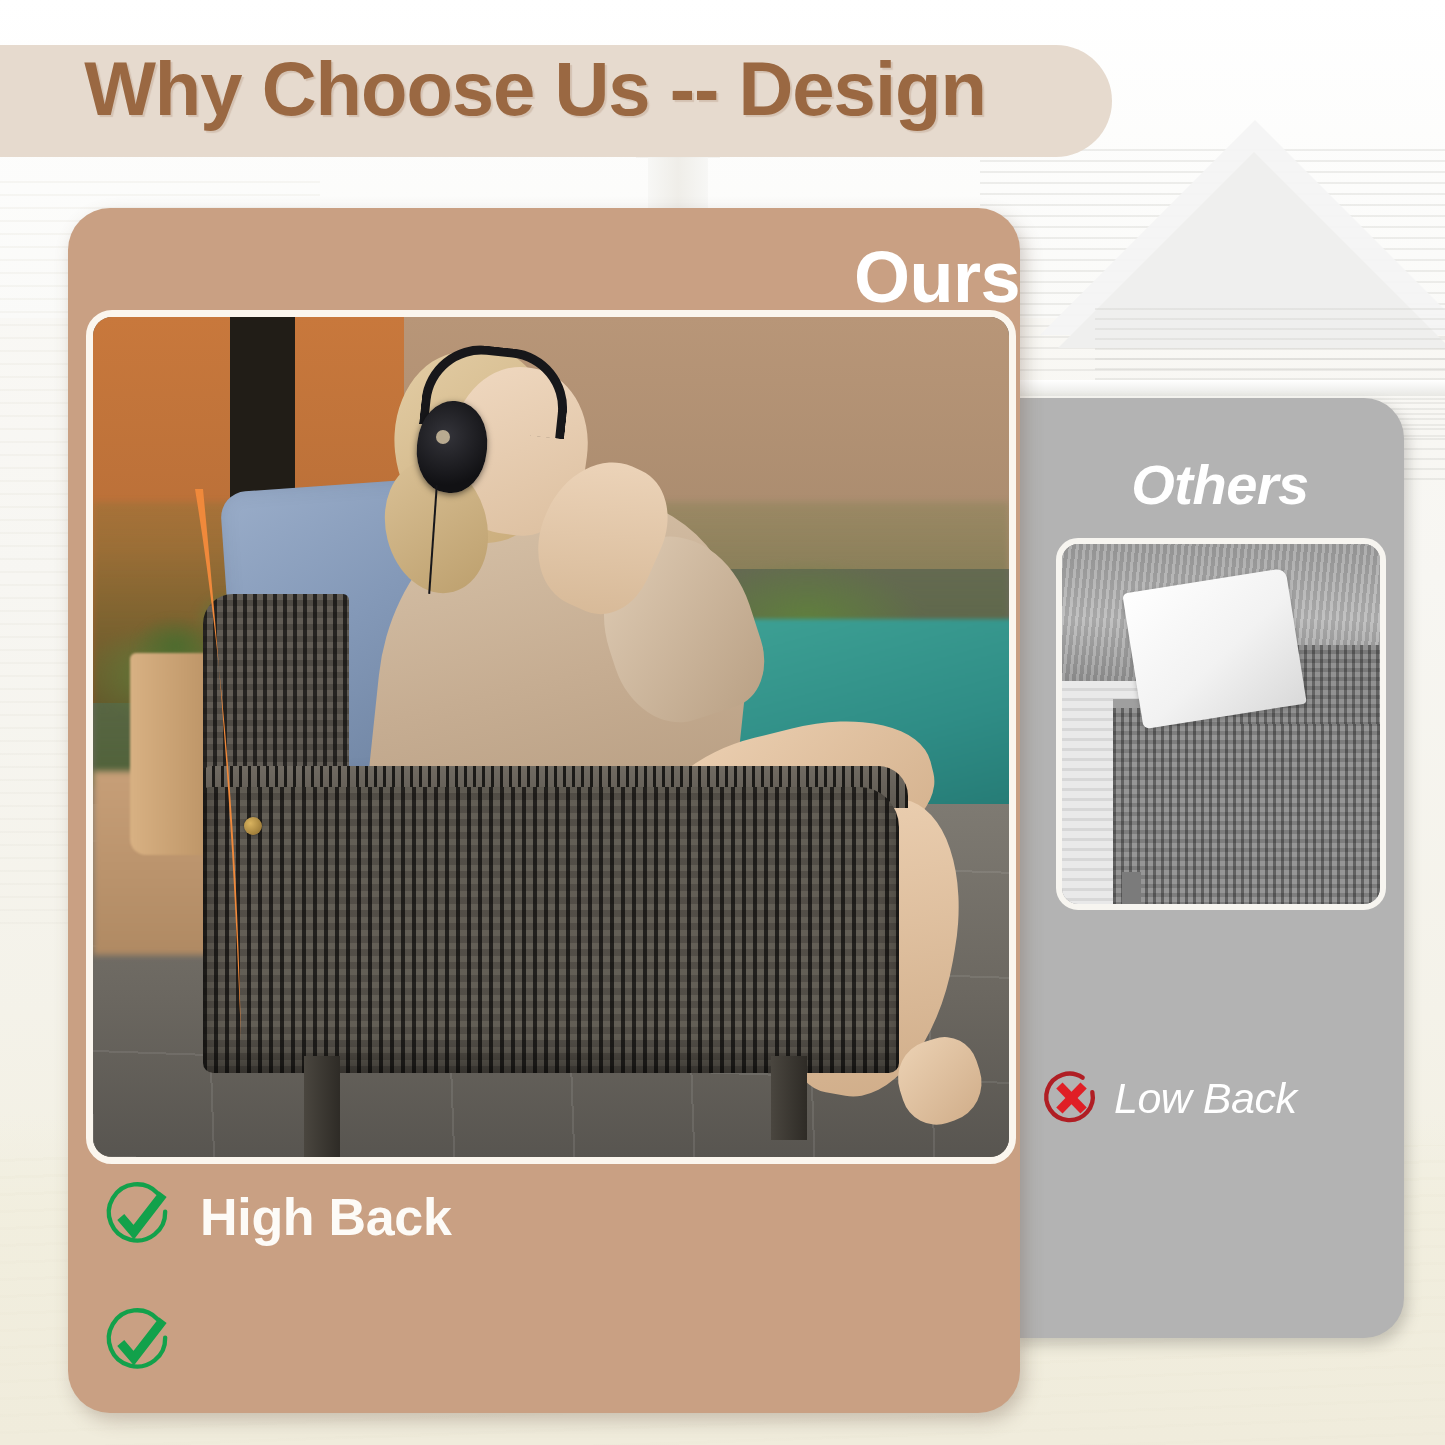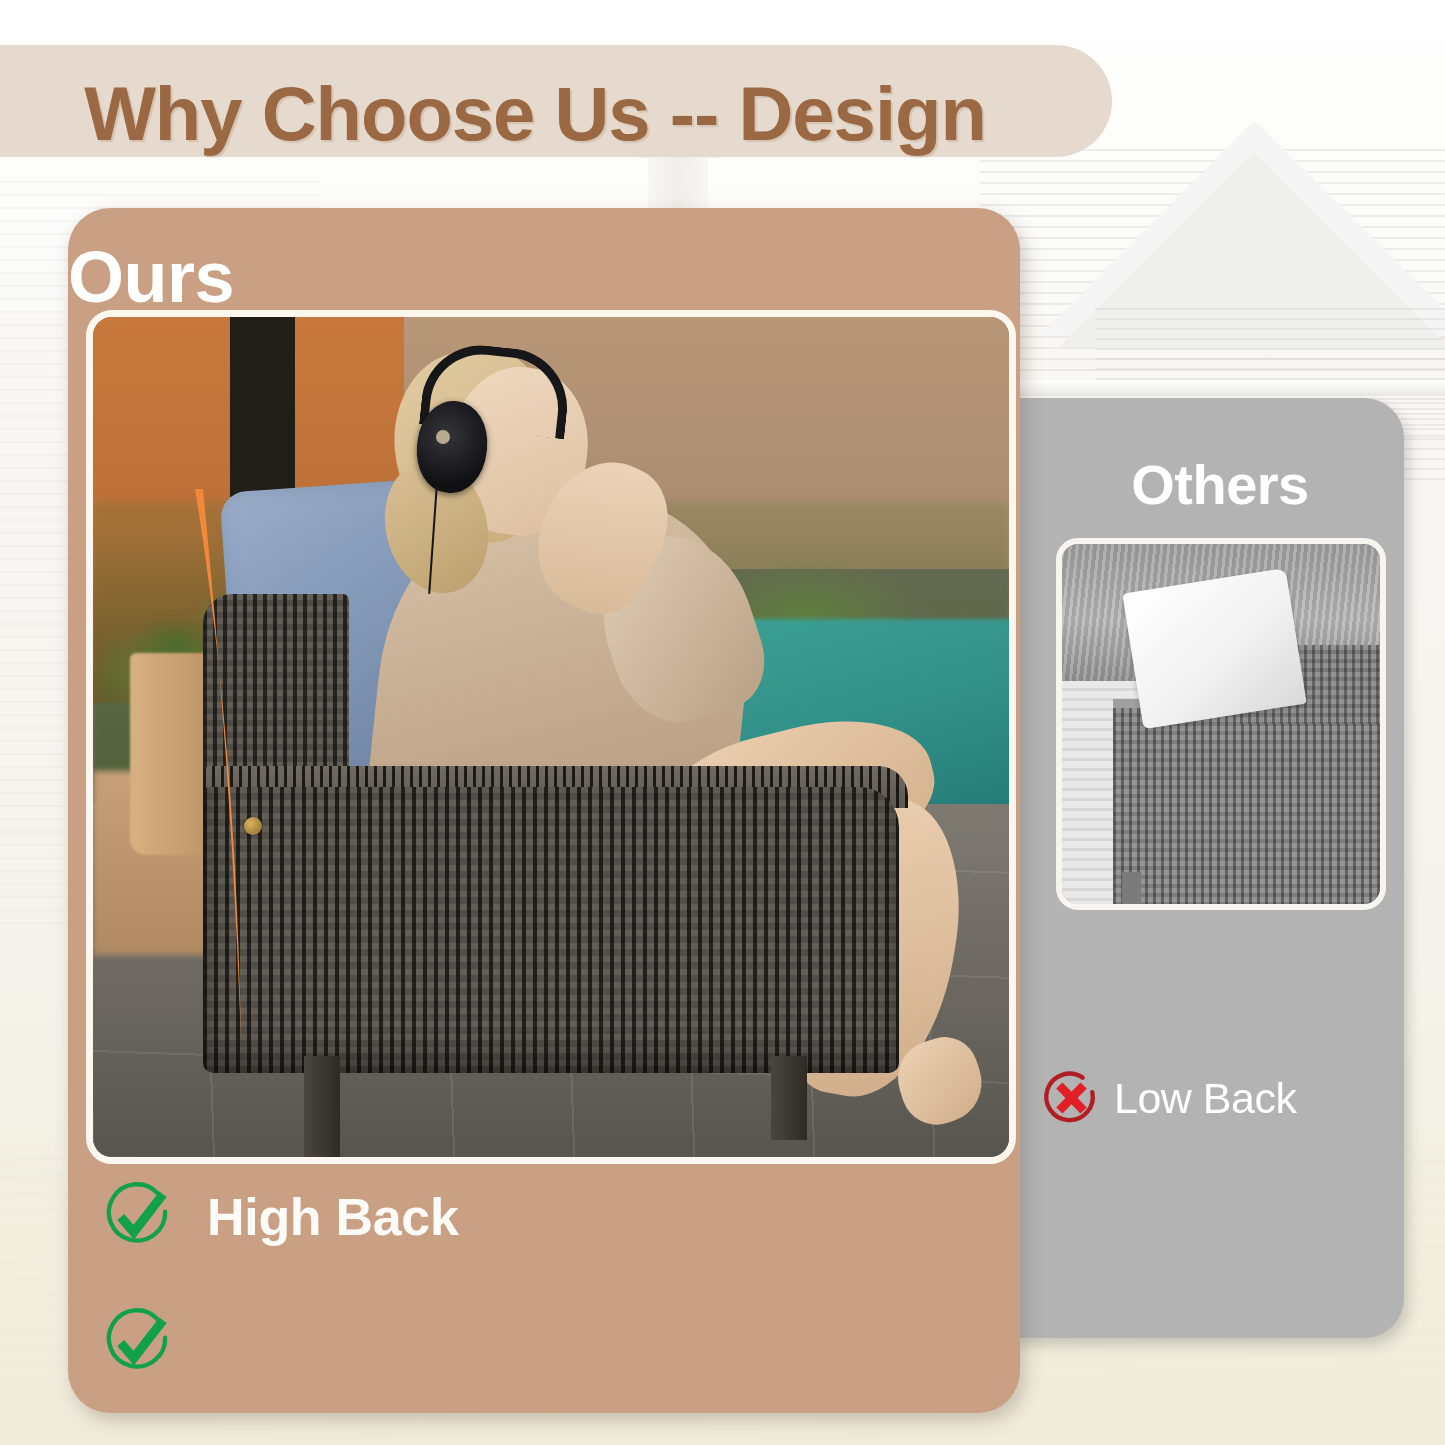--- a/index.html
+++ b/index.html
@@ -121,21 +121,21 @@
   }
 
   
   .title-banner {
     position: absolute;
     left: 0; top: 45px;
     width: 1112px; height: 112px;
     background: #e6dace;
     border-radius: 0 60px 60px 0;
     display: flex;
-    align-items: flex-end;
+    align-items: flex-start;
     justify-content: center;
     box-sizing: border-box;
     padding-right: 42px;
   }
   .title-text {
     font-family: "Liberation Sans Narrow", "Liberation Sans", sans-serif;
     font-size: 76px;
     font-weight: bold;
     color: #9a6842;
     letter-spacing: -1px;
@@ -144,20 +144,21 @@
   }
 
   
   .others-panel {
     position: absolute;
     left: 1012px; top: 398px;
     width: 392px; height: 940px;
     background: #b3b3b3;
     border-radius: 0 40px 40px 0;
     box-shadow: 4px 7px 14px rgba(90,85,80,.28);
+    font-style: italic;
   }
   .others-title {
     position: absolute;
     left: 0; top: 54px;
     width: 100%;
     text-align: center;
     padding-left: 24px;
     box-sizing: border-box;
     font-size: 56px;
     font-weight: bold;
@@ -256,21 +257,21 @@
     left: 68px; top: 208px;
     width: 952px; height: 1205px;
     background: #c9a083;
     border-radius: 42px;
     box-shadow: 5px 8px 18px rgba(110,85,70,.3);
   }
   .ours-title {
     position: absolute;
     left: 0; top: 28px;
     width: 100%;
-    text-align: left;
+    text-align: right;
     font-family: "Liberation Sans Narrow", "Liberation Sans", sans-serif;
     font-size: 72px;
     font-weight: bold;
     color: #ffffff;
     letter-spacing: -.5px;
   }
 
   .ours-photo {
     position: absolute;
     left: 18px; top: 102px;
@@ -500,21 +501,21 @@
     align-items: center;
     margin-bottom: 48px;
     height: 78px;
   }
   .u-icon {
     width: 78px; height: 78px;
     flex: 0 0 78px;
     position: relative;
   }
   .u-label {
-    margin-left: 31px;
+    margin-left: 24px;
     font-family: "Liberation Sans Narrow", "Liberation Sans", sans-serif;
     font-size: 52px;
     font-weight: bold;
     color: #fdfbf7;
     white-space: nowrap;
     letter-spacing: -.3px;
   }
 </style>
 </head>
 <body>

